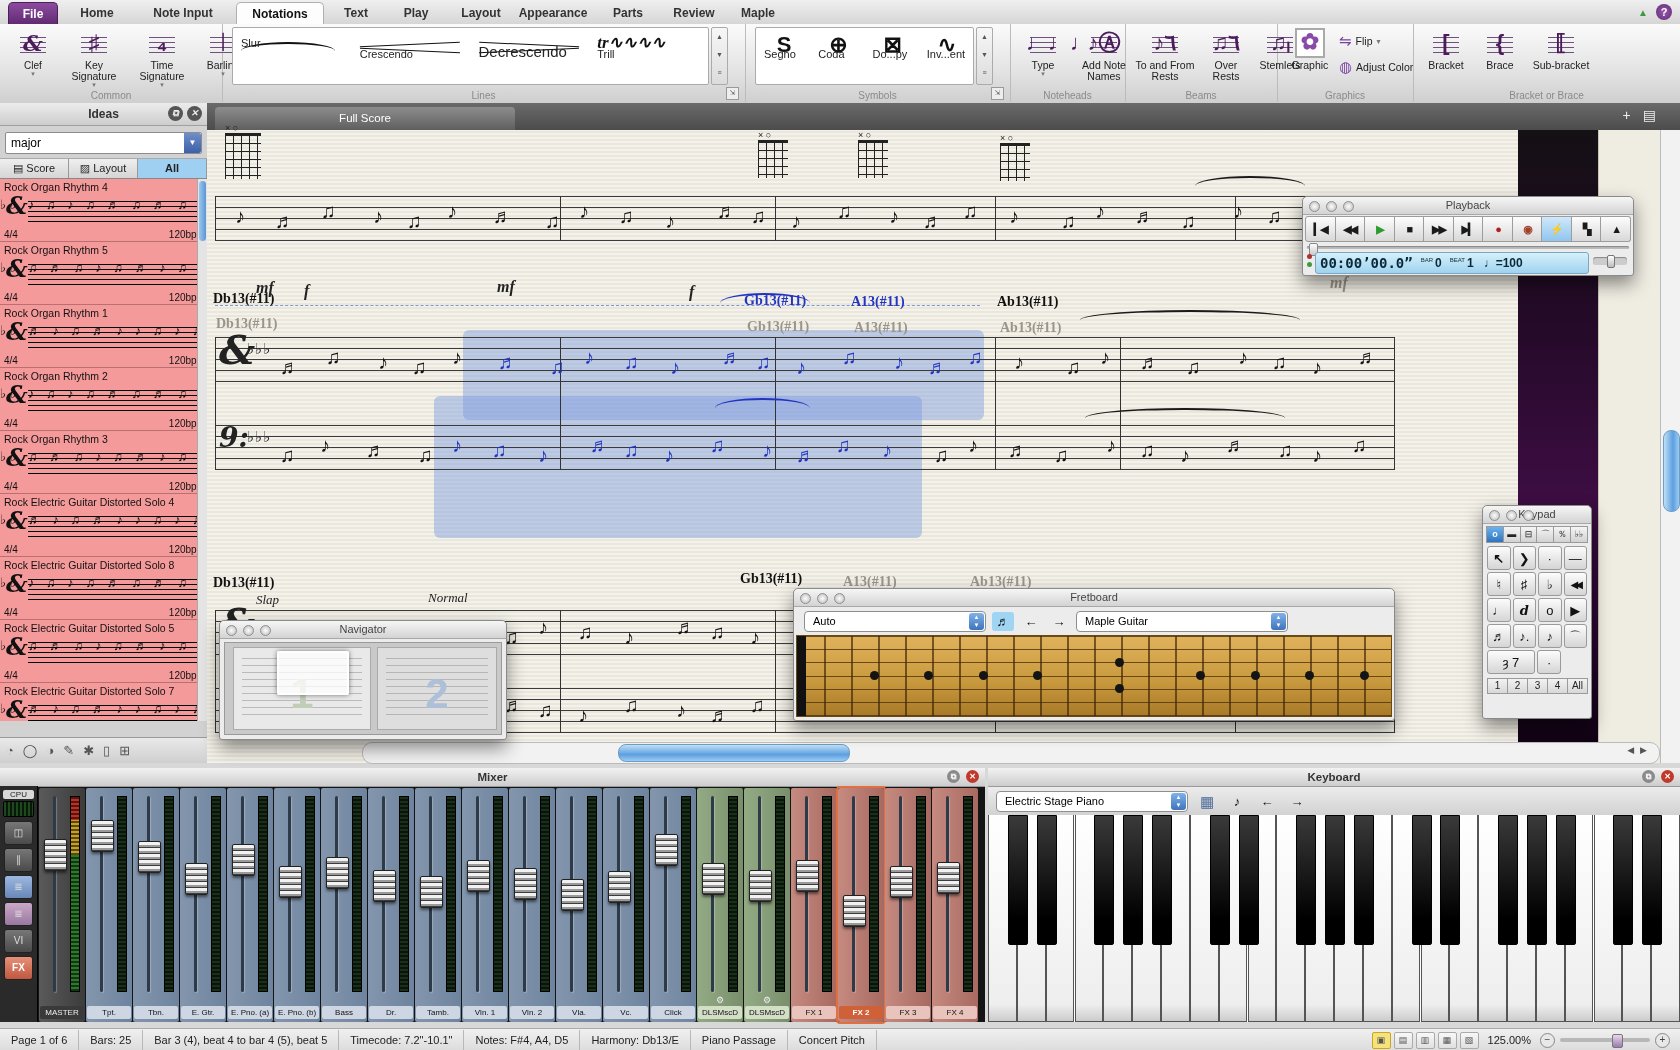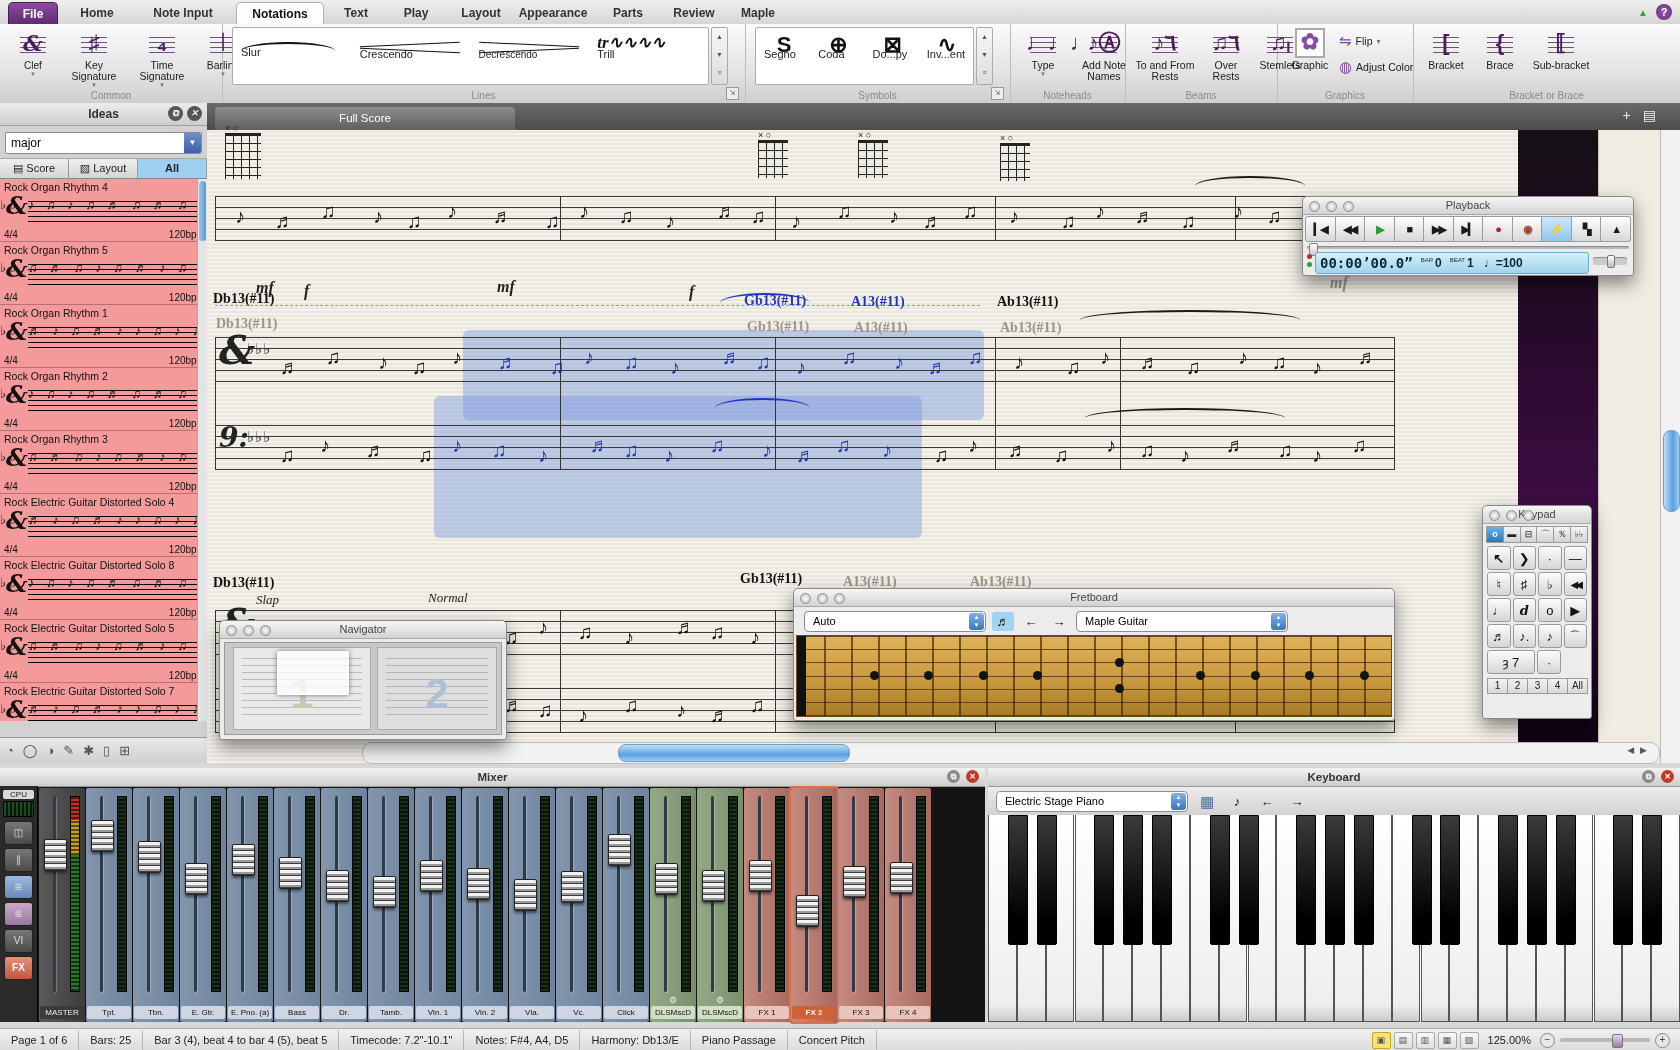--- a/index.html
+++ b/index.html
@@ -270,35 +270,35 @@
           <span class="caret">▾</span>
         </div>
       </div>
       <div class="rgroup" style="left: 222px; width: 523px;">
         <div class="gname">Lines</div>
         <div class="gallery" style="left: 10px; width: 475px;">
           <div class="gal-item" style="left: 8px; width: 104.75px; top: 4px;">
             <div style="height: 30px; position: relative;">
               <div style="position: absolute; left: 0px; right: 10%; top: 10px; height: 16px; border-top: 2.5px solid rgb(17, 17, 17); border-radius: 50% 50% 0px 0px;"></div>
             </div>
-            <div style="position: absolute; bottom: 4px; font-size: 11px; margin-top: 9px;">Slur</div>
+            <div style="position: absolute; bottom: 13px; font-size: 11px; margin-top: 9px;">Slur</div>
           </div>
           <div class="gal-item" style="left: 126.75px; width: 104.75px; top: 4px;">
             <div style="height: 30px; position: relative;">
               <div style="position: absolute; left: 0px; right: 5%; top: 12px; height: 8px; border-top: 1.5px solid rgb(17, 17, 17); transform: rotate(-2.5deg);"></div>
               <div style="position: absolute; left: 0px; right: 5%; top: 18px; height: 0px; border-top: 1.5px solid rgb(17, 17, 17); transform: rotate(2.5deg);"></div>
             </div>
             <div style="position: absolute; bottom: 2px; font-size: 11px;">Crescendo</div>
           </div>
           <div class="gal-item" style="left: 245.5px; width: 104.75px; top: 4px;">
             <div style="height: 30px; position: relative;">
               <div style="position: absolute; left: 0px; right: 5%; top: 12px; height: 8px; border-top: 1.5px solid rgb(17, 17, 17); transform: rotate(2.5deg);"></div>
               <div style="position: absolute; left: 0px; right: 5%; top: 18px; height: 0px; border-top: 1.5px solid rgb(17, 17, 17); transform: rotate(-2.5deg);"></div>
             </div>
-            <div style="position: absolute; bottom: 2px; font-size: 10px;">Decrescendo</div>
+            <div style="position: absolute; bottom: 2px; font-size: 15px;">Decrescendo</div>
           </div>
           <div class="gal-item" style="left: 364.25px; width: 104.75px; top: 4px;">
             <div style="height: 30px; position: relative;">
               <div style="font-family: &quot;Liberation Serif&quot;, serif; font-style: italic; font-weight: bold; font-size: 17px; color: rgb(17, 17, 17);">tr∿∿∿∿</div>
             </div>
             <div style="position: absolute; bottom: 2px; font-size: 11px;">Trill</div>
           </div>
         </div>
         <div class="gal-scroll" style="left: 489px;">▲<br>▼<br>≡</div>
         <div class="launcher" style="right: 6px;">⇲</div>
@@ -909,20 +909,26 @@
           <div class="slabel">E. Gtr.</div>
         </div>
         <div class="strip blue">
           <i class="ftrack"></i>
           <i class="fthumb" style="top: 56px;"></i>
           <i class="meter"></i>
           <div class="slabel">E. Pno. (a)</div>
         </div>
         <div class="strip blue">
           <i class="ftrack"></i>
+          <i class="fthumb" style="top: 78.4px;"></i>
+          <i class="meter"></i>
+          <div class="slabel">E. Pno. (b)</div>
+        </div>
+        <div class="strip blue">
+          <i class="ftrack"></i>
           <i class="fthumb" style="top: 68.8px;"></i>
           <i class="meter"></i>
           <div class="slabel">Bass</div>
         </div>
         <div class="strip blue">
           <i class="ftrack"></i>
           <i class="fthumb" style="top: 81.6px;"></i>
           <i class="meter"></i>
           <div class="slabel">Dr.</div>
         </div>

